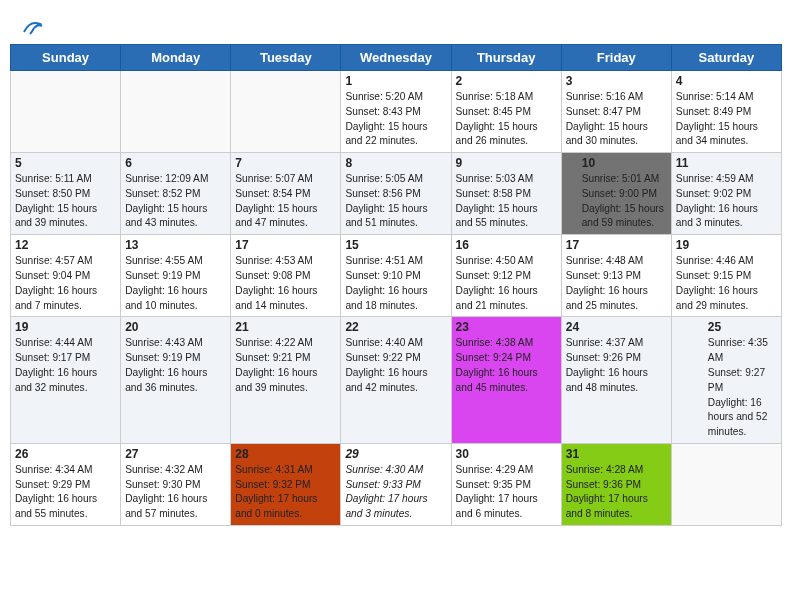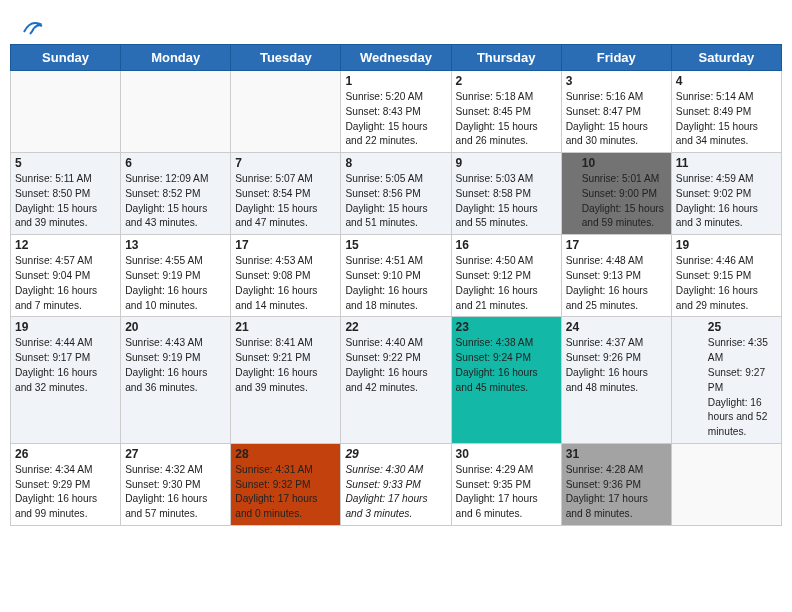--- a/index.html
+++ b/index.html
@@ -239,31 +239,31 @@
         <div class="cell-text">Daylight: 16 hours and 32 minutes.</div>
         </td>
         <td style="background: rgb(240, 244, 248);">
           <div class="day-num">20</div>
         <div class="cell-text">Sunrise: 4:43 AM</div>
         <div class="cell-text">Sunset: 9:19 PM</div>
         <div class="cell-text">Daylight: 16 hours and 36 minutes.</div>
         </td>
         <td style="background: rgb(240, 244, 248);">
           <div class="day-num">21</div>
-        <div class="cell-text">Sunrise: 8:41 AM</div>
+        <div class="cell-text">Sunrise: 4:22 AM</div>
         <div class="cell-text">Sunset: 9:21 PM</div>
         <div class="cell-text">Daylight: 16 hours and 39 minutes.</div>
         </td>
         <td style="background: rgb(240, 244, 248);">
           <div class="day-num">22</div>
         <div class="cell-text">Sunrise: 4:40 AM</div>
         <div class="cell-text">Sunset: 9:22 PM</div>
         <div class="cell-text">Daylight: 16 hours and 42 minutes.</div>
         </td>
-        <td style="background: #14b8a6;">
+        <td style="background: #d946ef;">
           <div class="day-num">23</div>
         <div class="cell-text">Sunrise: 4:38 AM</div>
         <div class="cell-text">Sunset: 9:24 PM</div>
         <div class="cell-text">Daylight: 16 hours and 45 minutes.</div>
         </td>
         <td style="background: rgb(240, 244, 248);">
           <div class="day-num">24</div>
         <div class="cell-text">Sunrise: 4:37 AM</div>
         <div class="cell-text">Sunset: 9:26 PM</div>
         <div class="cell-text">Daylight: 16 hours and 48 minutes.</div>
@@ -273,21 +273,21 @@
         <div class="cell-text">Sunrise: 4:35 AM</div>
         <div class="cell-text">Sunset: 9:27 PM</div>
         <div class="cell-text">Daylight: 16 hours and 52 minutes.</div>
         </td>
       </tr>
       <tr>
         <td style="background: rgb(255, 255, 255);">
           <div class="day-num">26</div>
         <div class="cell-text">Sunrise: 4:34 AM</div>
         <div class="cell-text">Sunset: 9:29 PM</div>
-        <div class="cell-text">Daylight: 16 hours and 99 minutes.</div>
+        <div class="cell-text">Daylight: 16 hours and 55 minutes.</div>
         </td>
         <td style="background: rgb(255, 255, 255);">
           <div class="day-num">27</div>
         <div class="cell-text">Sunrise: 4:32 AM</div>
         <div class="cell-text">Sunset: 9:30 PM</div>
         <div class="cell-text">Daylight: 16 hours and 57 minutes.</div>
         </td>
         <td style="background: #c2410c;">
           <div class="day-num">28</div>
         <div class="cell-text">Sunrise: 4:31 AM</div>
@@ -299,21 +299,21 @@
         <div class="cell-text">Sunrise: 4:30 AM</div>
         <div class="cell-text">Sunset: 9:33 PM</div>
         <div class="cell-text">Daylight: 17 hours and 3 minutes.</div>
         </td>
         <td style="background: rgb(255, 255, 255);">
           <div class="day-num">30</div>
         <div class="cell-text">Sunrise: 4:29 AM</div>
         <div class="cell-text">Sunset: 9:35 PM</div>
         <div class="cell-text">Daylight: 17 hours and 6 minutes.</div>
         </td>
-        <td style="background: #a3a3a3;">
+        <td style="background: #84cc16;">
           <div class="day-num">31</div>
         <div class="cell-text">Sunrise: 4:28 AM</div>
         <div class="cell-text">Sunset: 9:36 PM</div>
         <div class="cell-text">Daylight: 17 hours and 8 minutes.</div>
         </td>
         <td class="empty-cell" style="background: rgb(249, 249, 249);"></td>
       </tr>
     </tbody>
 </table>
 

